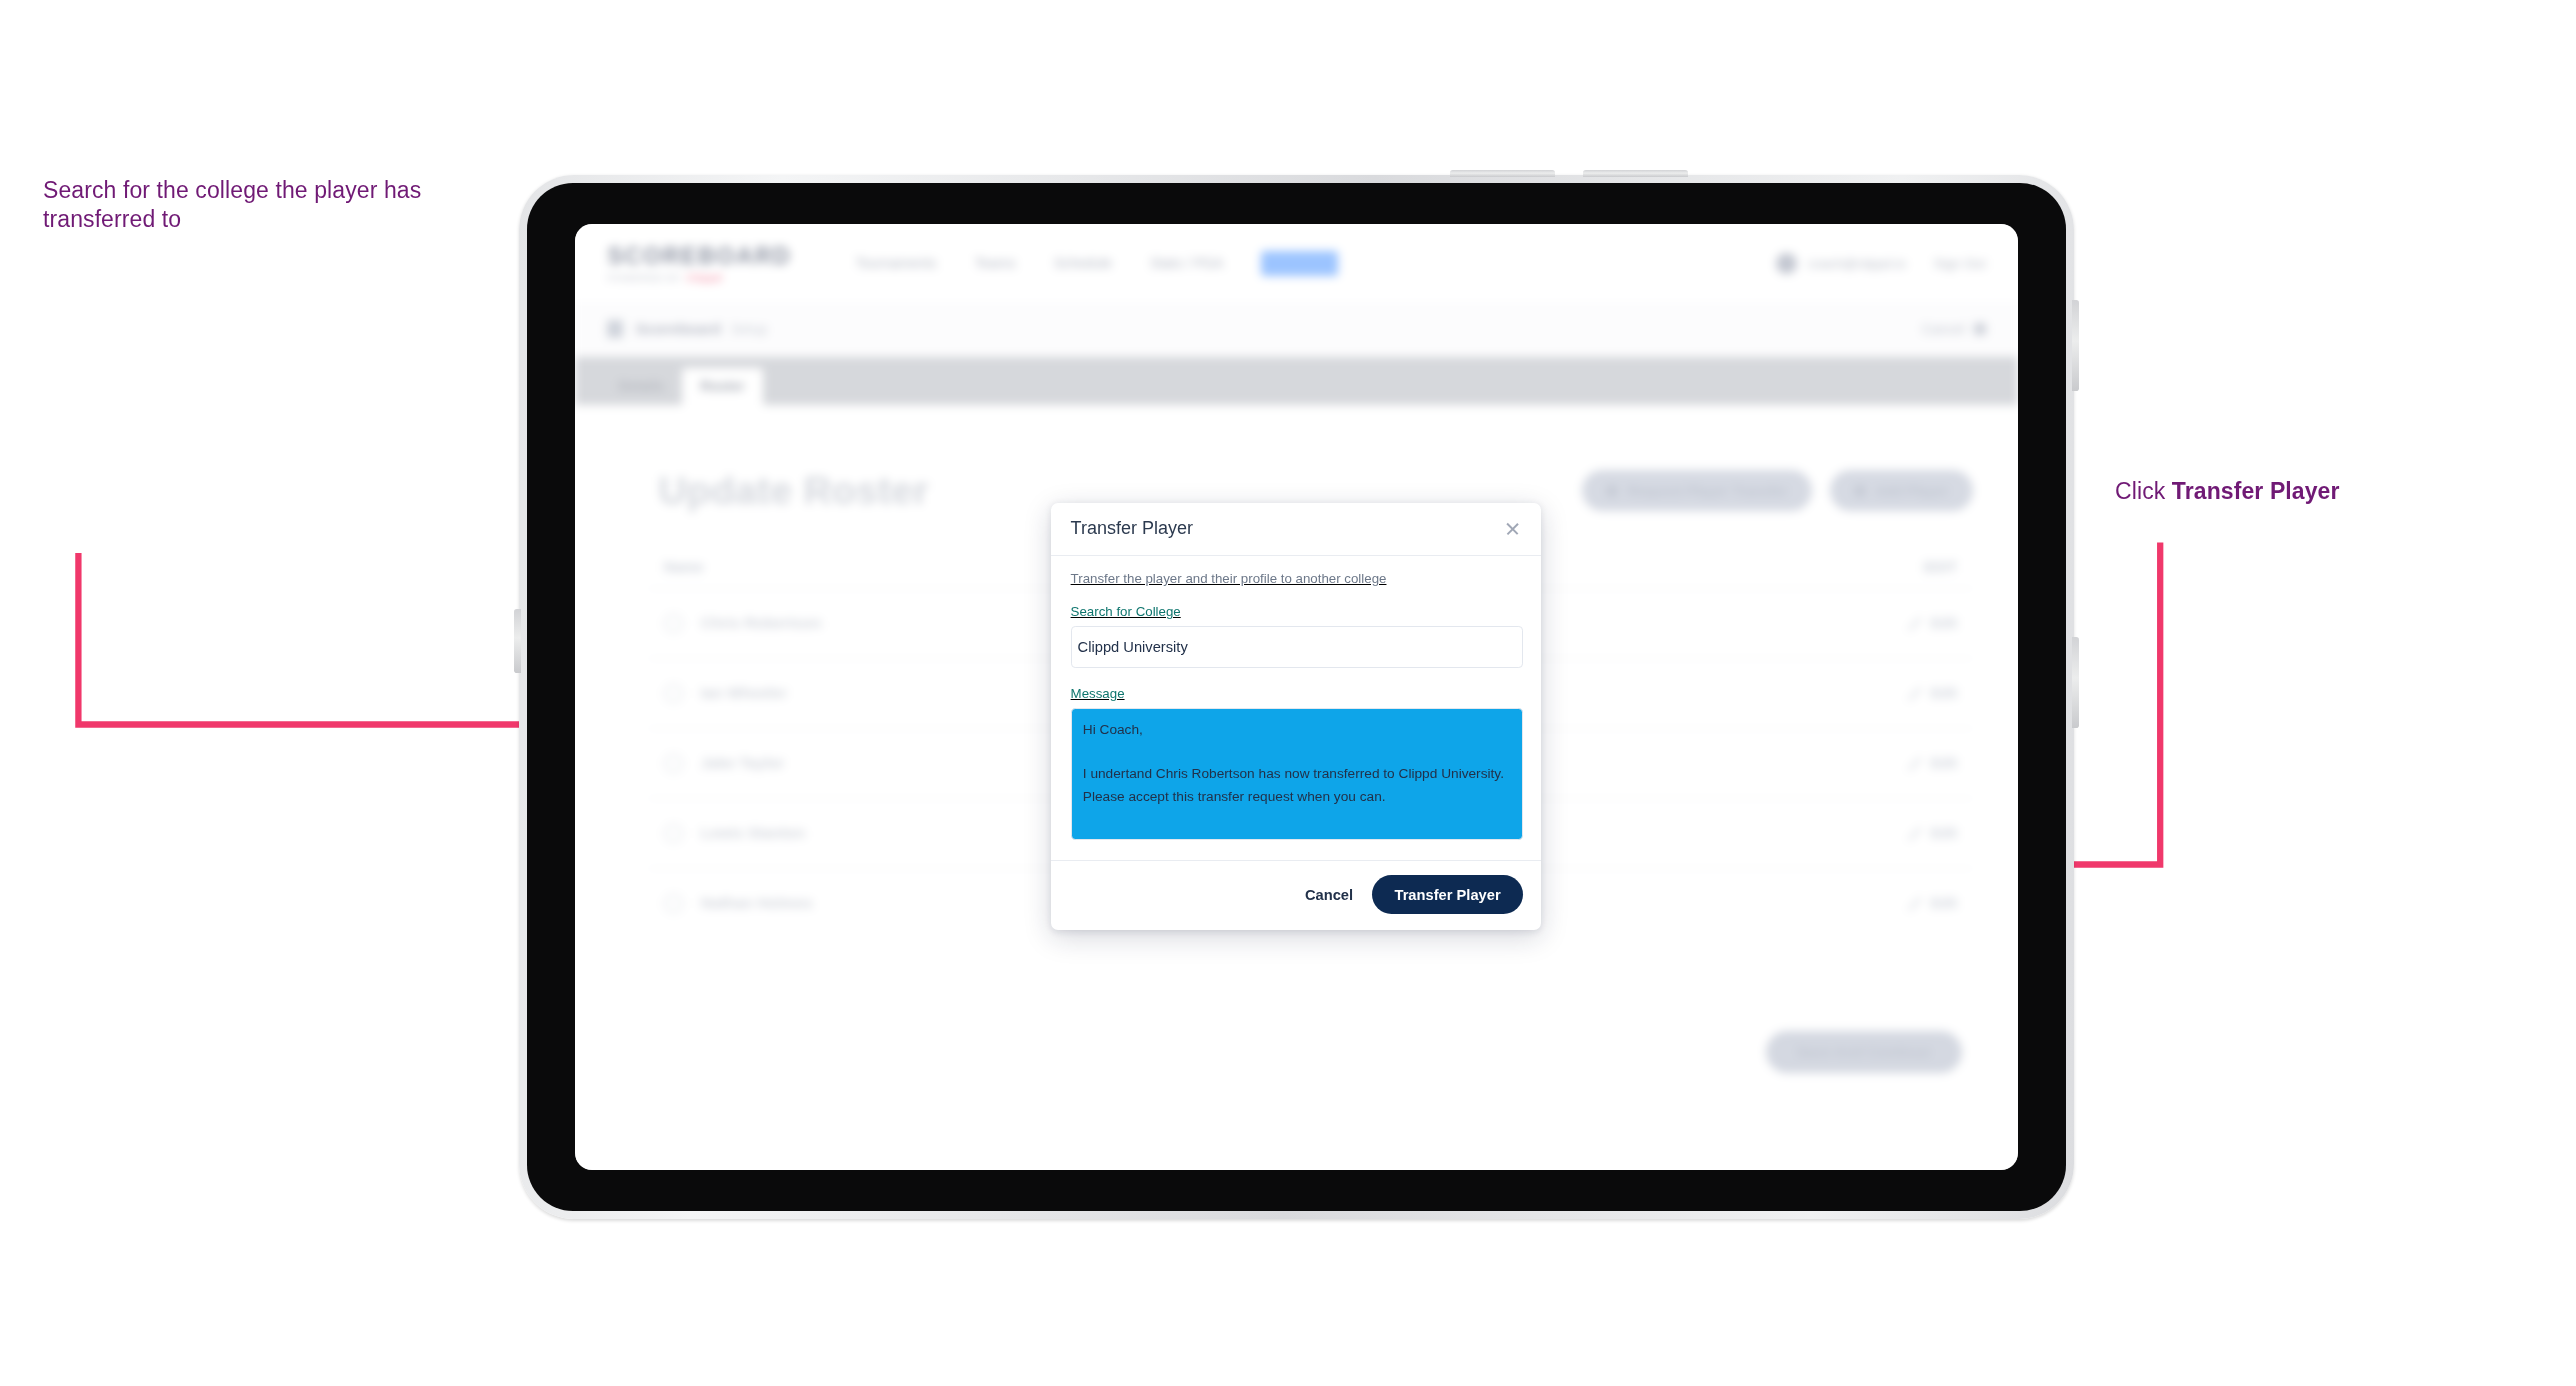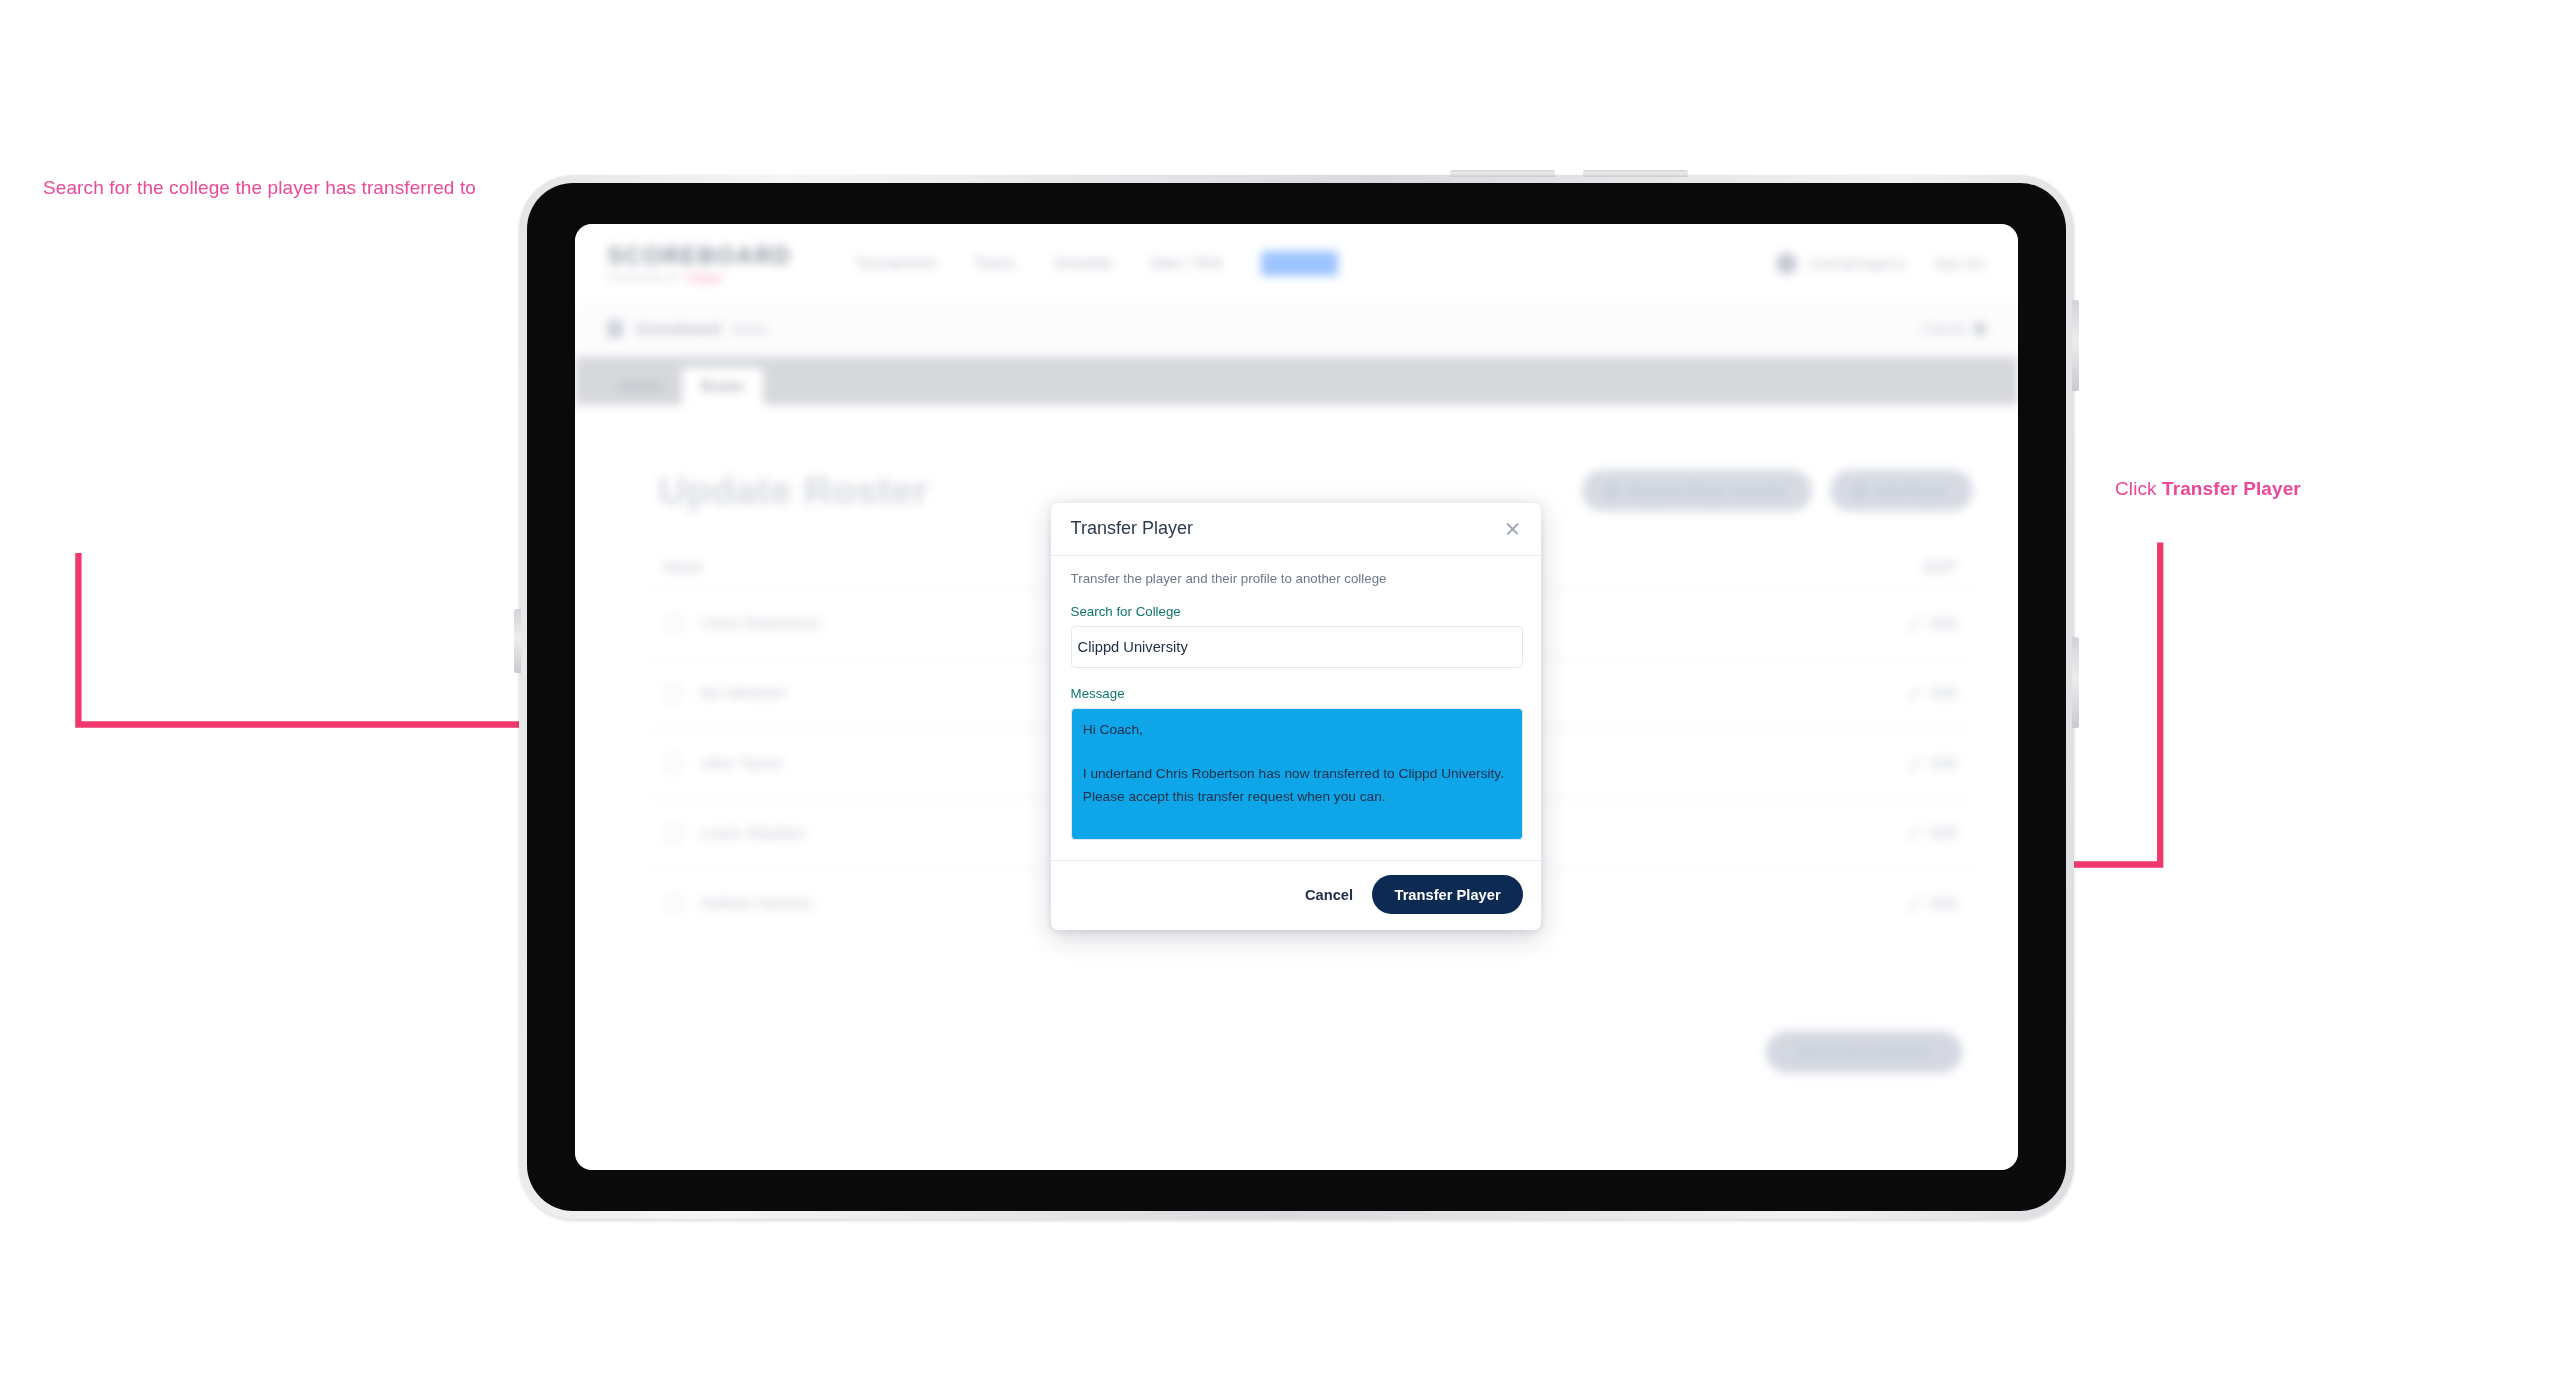--- a/index.html
+++ b/index.html
@@ -7,22 +7,22 @@
     width: 2576px; height: 1386px;
     background: #ffffff;
     font-family: "Liberation Sans", sans-serif;
     overflow: hidden;
   }
   #stage { position: relative; width: 2576px; height: 1386px; background:#fff; }
 
   
   .annot {
     position: absolute;
-    color: #ec4899;
-    font-size: 19px;
+    color: #701a75;
+    font-size: 23px;
     line-height: 1.28;
     font-weight: 400;
     letter-spacing: 0.1px;
   }
   #annot-left-1 { left: 43px; top: 176px; width: 448px; }
   #annot-left-2 { left: 43px; top: 330px; width: 448px; }
   #annot-right  { left: 2115px; top: 477px; width: 434px; white-space: nowrap; }
   #annot-right b { font-weight: 700; }
 
   .arrow-svg { position: absolute; left: 0; top: 0; width: 2576px; height: 1386px; pointer-events: none; }
@@ -147,21 +147,21 @@
     border-bottom: 0.7px solid #e9ecf1;
   }
   .m-title { font-size: 18px; color:#2c3a4f; font-weight: 500; }
   .m-close { width: 21px; height:21px; position:relative; cursor:pointer; opacity:.55; }
   .m-close::before, .m-close::after {
     content:""; position:absolute; left:2.8px; top:9.8px; width:15.4px; height:1.5px; background:#54607a;
   }
   .m-close::before { transform: rotate(45deg); }
   .m-close::after  { transform: rotate(-45deg); }
 
-  .m-body { padding: 15.4px 18px 18px 19.6px; }
+  .m-body { padding: 15.4px 18px 18px 19.6px; text-decoration: underline; }
   .m-desc { font-size: 13.3px; color:#6d7889; margin-bottom: 18px; }
   .f-label { font-size: 13.3px; color:#0f766e; font-weight: 500; margin-bottom: 7px; }
   .f-input {
     width: 100%; height: 42px; border: 1.1px solid #e3e7ee; border-radius: 4.2px;
     background:#fff; font-size: 14.7px; color:#22314a; padding: 0 6px;
     font-family: "Liberation Sans", sans-serif; outline:none;
   }
   .f-gap { height: 18px; }
   .f-textarea {
     width: 100%; height: 132px; border: 1.1px solid #e3e7ee; border-radius: 4.2px;

